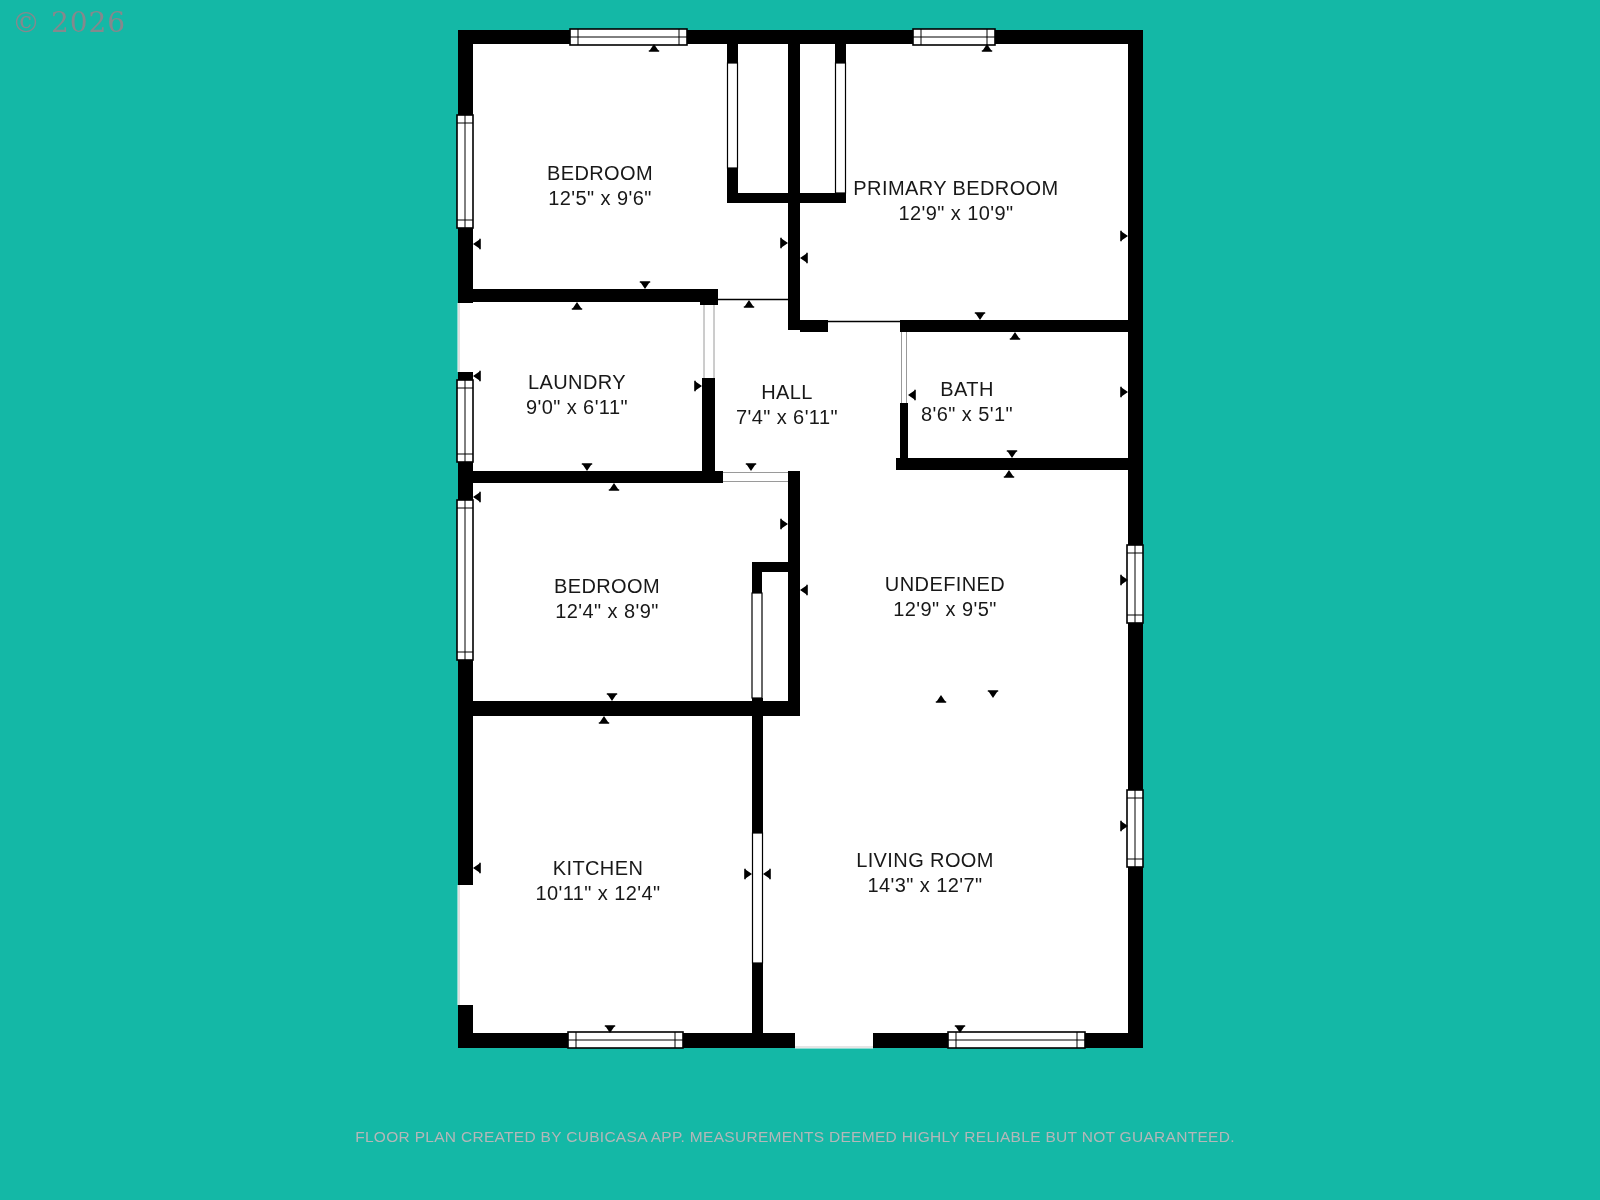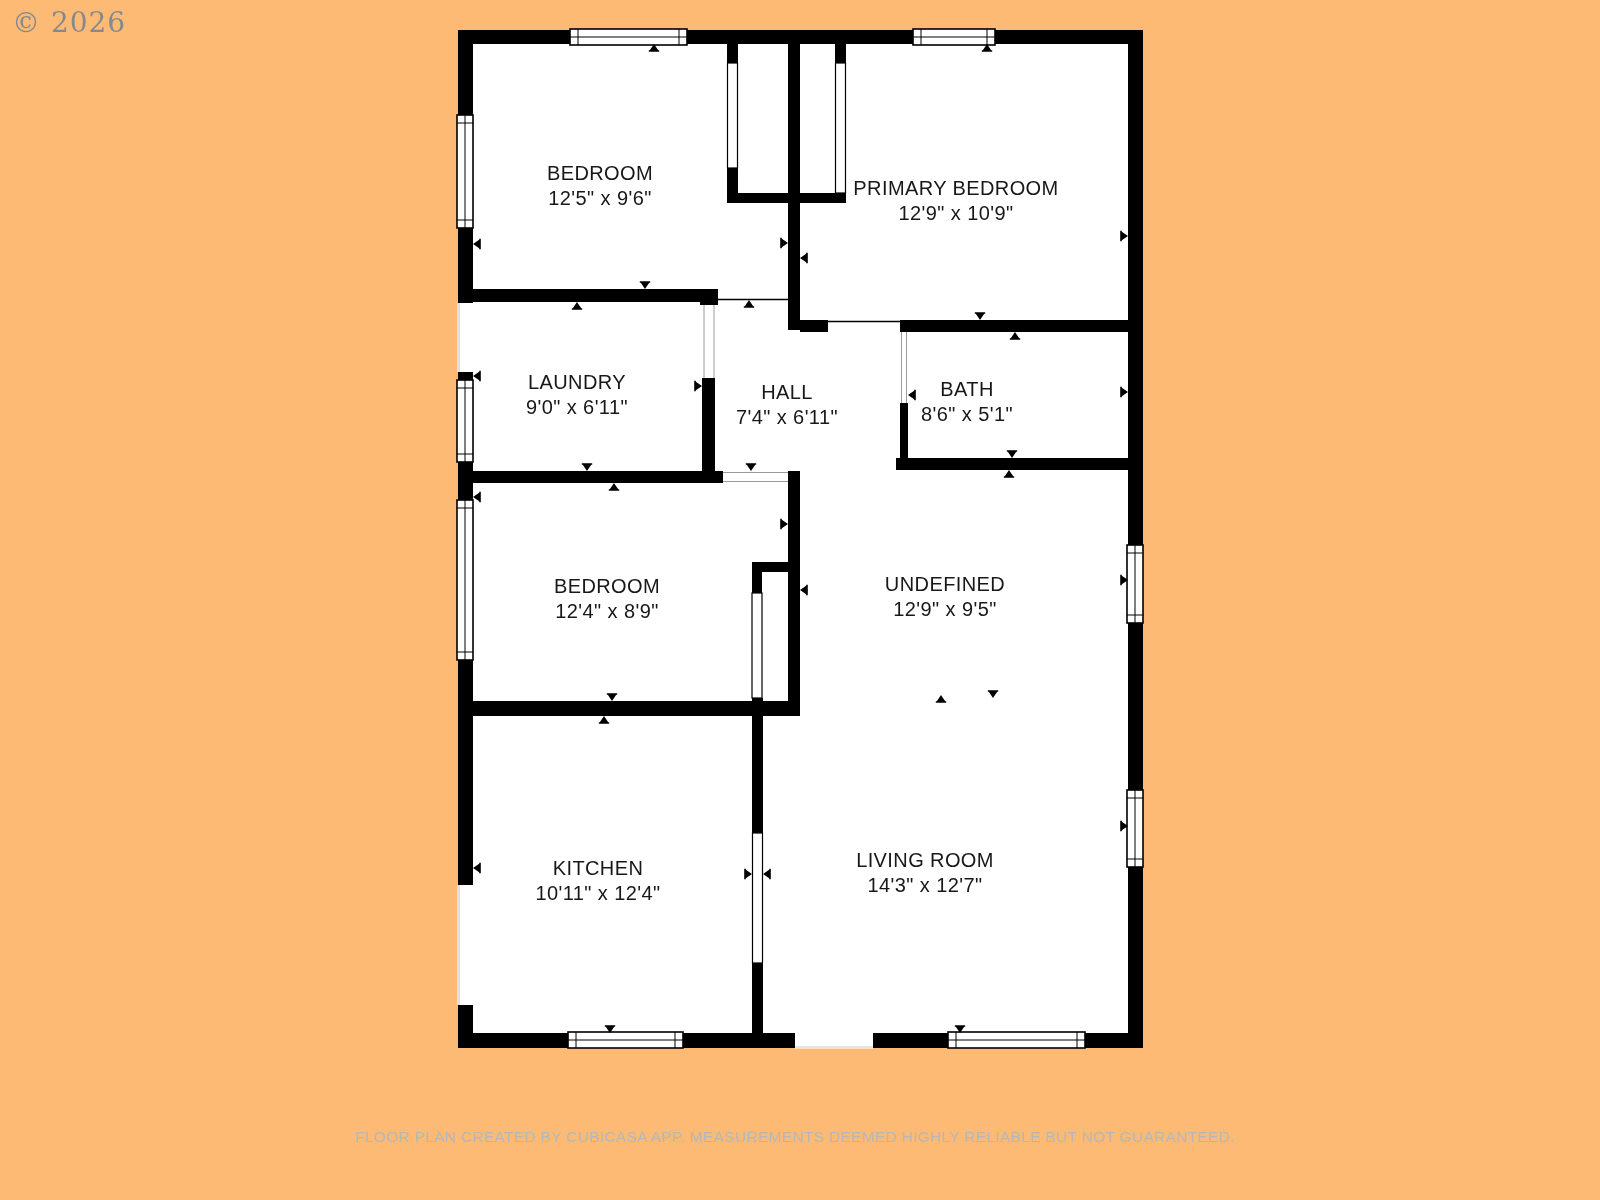--- a/index.html
+++ b/index.html
@@ -1,16 +1,16 @@
 <!DOCTYPE html>
 <html><head>
 <meta charset="utf-8">
 <style>
   html,body{margin:0;padding:0;background:#ffffff;}
-  .page{position:relative;width:1600px;height:1200px;background:#fdba74;overflow:hidden;
+  .page{position:relative;width:1600px;height:1200px;background:#14b8a6;overflow:hidden;
         font-family:"Liberation Sans", sans-serif;}
   svg{display:block;}
   .wall{fill:#000000;stroke:none;}
   .floor{fill:#ffffff;}
   .win{fill:#ffffff;stroke:#000000;stroke-width:1.6;}
   .wline{stroke:#000000;stroke-width:1;}
   .chan{fill:#ffffff;stroke:#000000;stroke-width:1.2;}
   .jamb{stroke:#9a9a9a;stroke-width:1;}
   .jamb-light{stroke:#cccccc;stroke-width:1.2;}
   .doorline{stroke:#000000;stroke-width:1.6;}

